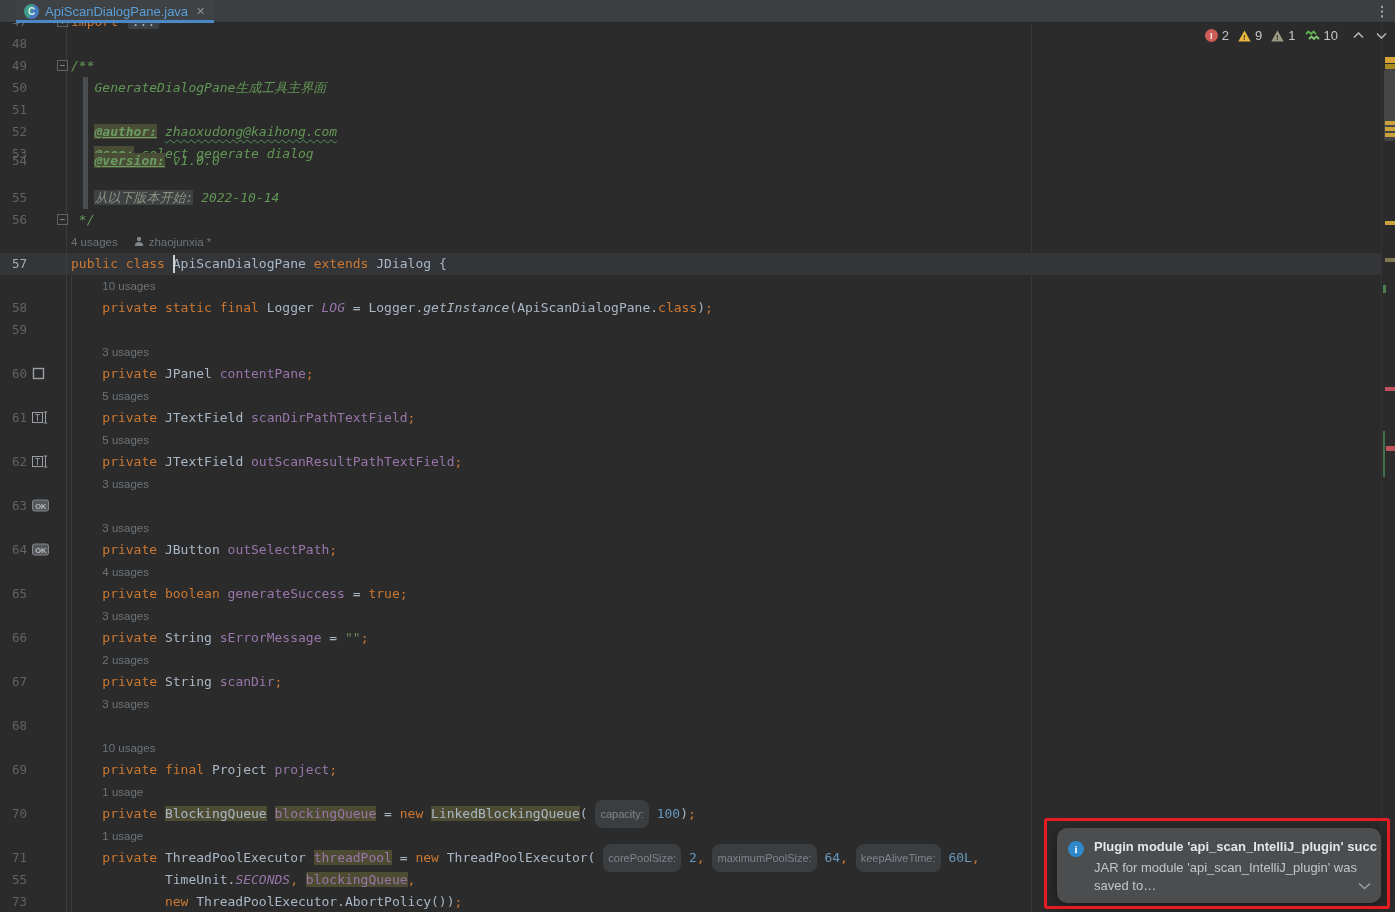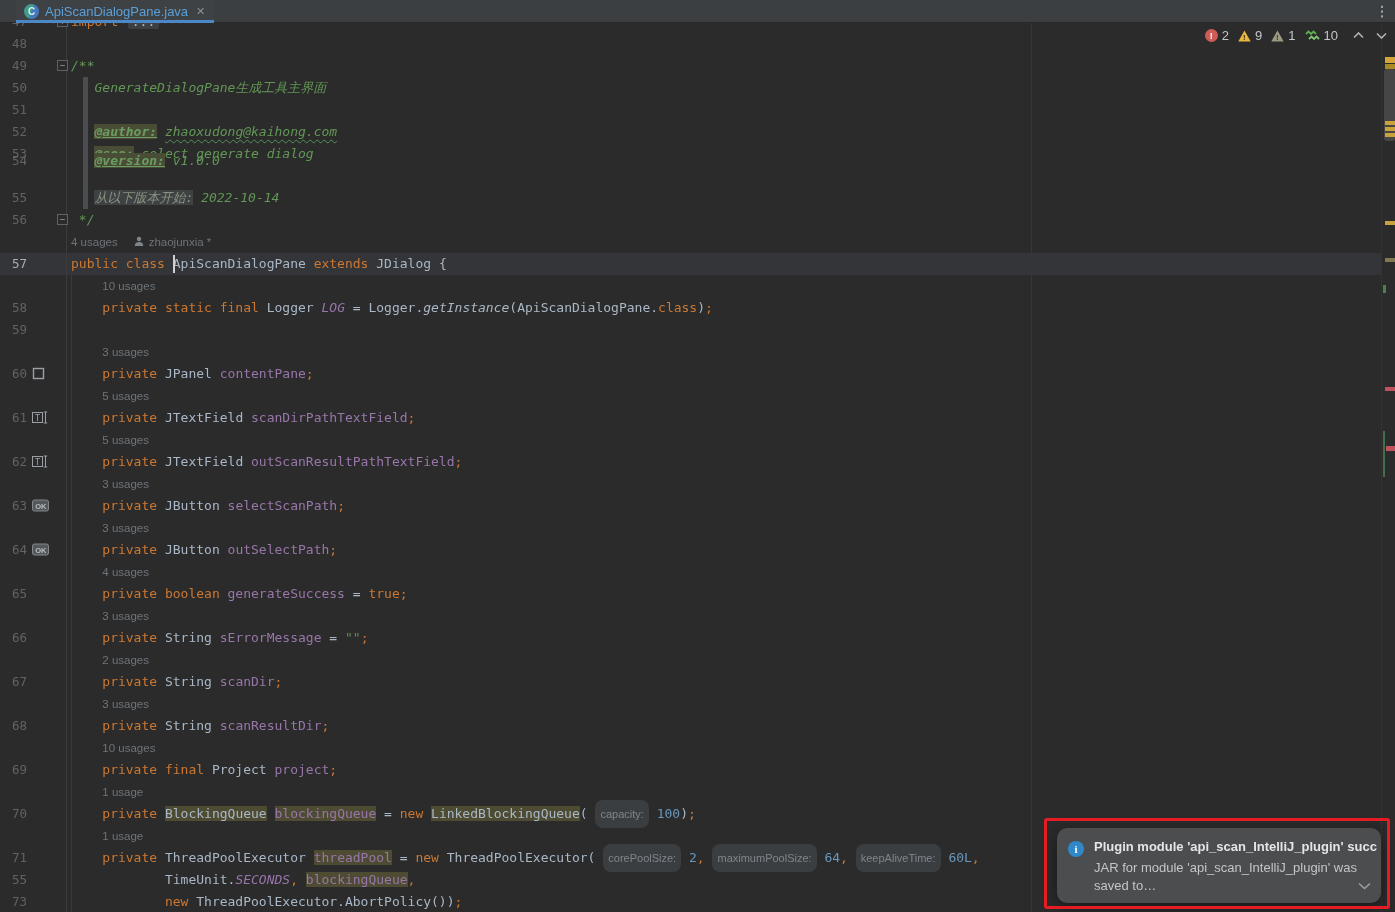--- a/index.html
+++ b/index.html
@@ -184,21 +184,20 @@
         </div>
         <div class="row" style="top: 473px;">
           <span class="ann" style="left: 102.32px;"><span>3 usages</span></span>
         </div>
         <div class="row" style="top: 495px;">
           <span class="lnum">63</span>
           <span class="gicon"><svg width="17" height="13">
               <rect x="0.5" y="1" width="16" height="11" rx="2" fill="#55585a" stroke="#83878b"></rect>
               <text x="3.2" y="9.8" font-size="7.5" font-weight="bold" fill="#b5bbc0" font-family="sans-serif">OK</text>
             </svg></span>
-          <span class="code"><span class="s-def">    </span><span class="s-kw">private </span><span class="s-def">JButton </span><span class="s-field">selectScanPath</span><span class="s-punct">;</span></span>
         </div>
         <div class="row" style="top: 517px;">
           <span class="ann" style="left: 102.32px;"><span>3 usages</span></span>
         </div>
         <div class="row" style="top: 539px;">
           <span class="lnum">64</span>
           <span class="gicon"><svg width="17" height="13">
               <rect x="0.5" y="1" width="16" height="11" rx="2" fill="#55585a" stroke="#83878b"></rect>
               <text x="3.2" y="9.8" font-size="7.5" font-weight="bold" fill="#b5bbc0" font-family="sans-serif">OK</text>
             </svg></span>
@@ -223,21 +222,20 @@
         </div>
         <div class="row" style="top: 671px;">
           <span class="lnum">67</span>
           <span class="code"><span class="s-def">    </span><span class="s-kw">private </span><span class="s-def">String </span><span class="s-field">scanDir</span><span class="s-punct">;</span></span>
         </div>
         <div class="row" style="top: 693px;">
           <span class="ann" style="left: 102.32px;"><span>3 usages</span></span>
         </div>
         <div class="row" style="top: 715px;">
           <span class="lnum">68</span>
-          <span class="code"><span class="s-def">    </span><span class="s-kw">private </span><span class="s-def">String </span><span class="s-field">scanResultDir</span><span class="s-punct">;</span></span>
         </div>
         <div class="row" style="top: 737px;">
           <span class="ann" style="left: 102.32px;"><span>10 usages</span></span>
         </div>
         <div class="row" style="top: 759px;">
           <span class="lnum">69</span>
           <span class="code"><span class="s-def">    </span><span class="s-kw">private final </span><span class="s-def">Project </span><span class="s-field">project</span><span class="s-punct">;</span></span>
         </div>
         <div class="row" style="top: 781px;">
           <span class="ann" style="left: 102.32px;"><span>1 usage</span></span>

